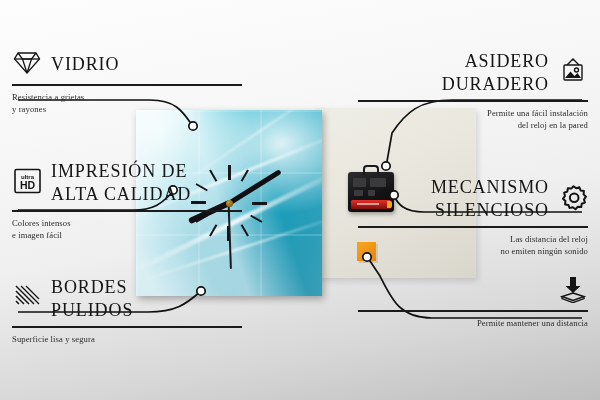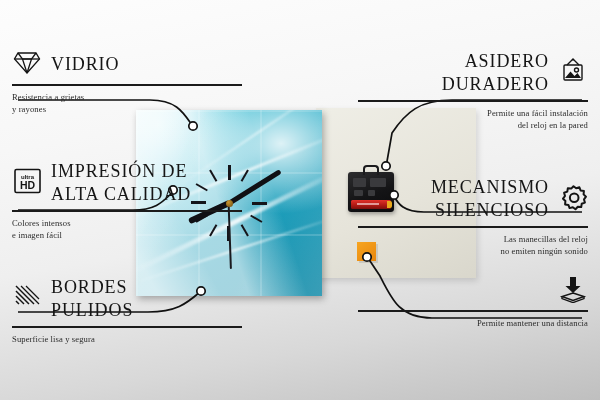--- a/index.html
+++ b/index.html
@@ -256,21 +256,21 @@
           <circle cx="15.2" cy="13.8" r="4.3"></circle>
         </svg>
       </span>
       <span class="feat-title">
         <span>MECANISMO</span><br>
         <span>SILENCIOSO</span>
       </span>
     </div>
     <div class="rule"></div>
     <div class="feat-desc">
-      <span>Las manecillas del reloj</span><br>
+      <span>Las distancia del reloj</span><br>
       <span>no emiten ningún sonido</span>
     </div>
   </div>
 
   <div class="feature right" id="f6">
     <div class="feat-head">
       <span class="feat-icon">
         <svg width="30" height="27" viewBox="0 0 30 27" fill="none" stroke="#141414" stroke-width="1.4">
           <path d="M12 1 H18 V10 H22.5 L15 17 L7.5 10 H12 Z" fill="#141414" stroke="none"></path>
           <path d="M15 17 L26 20.5 L15 24.5 L4 20.5 Z"></path>

